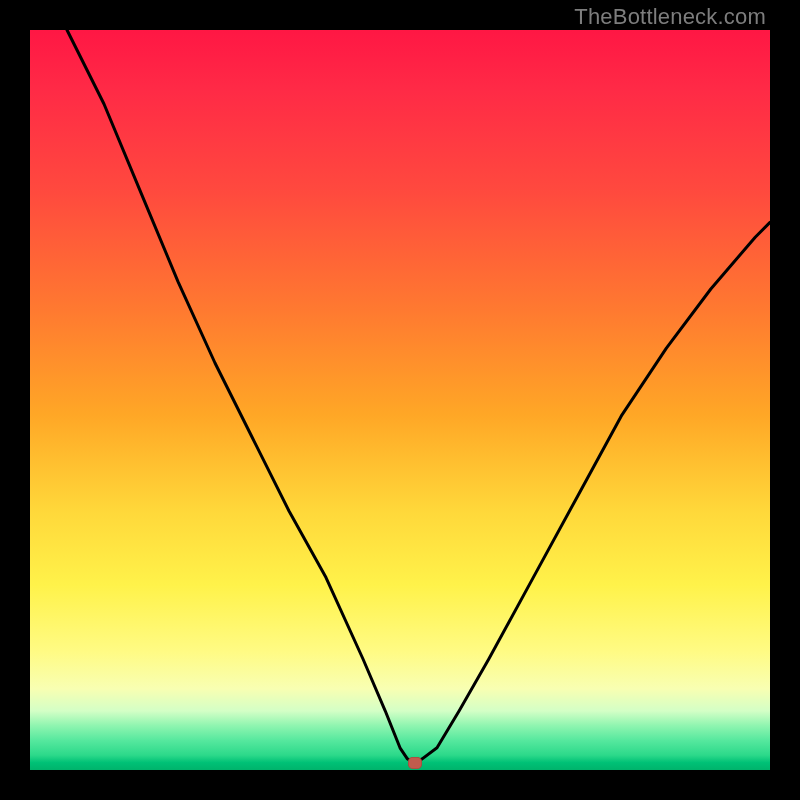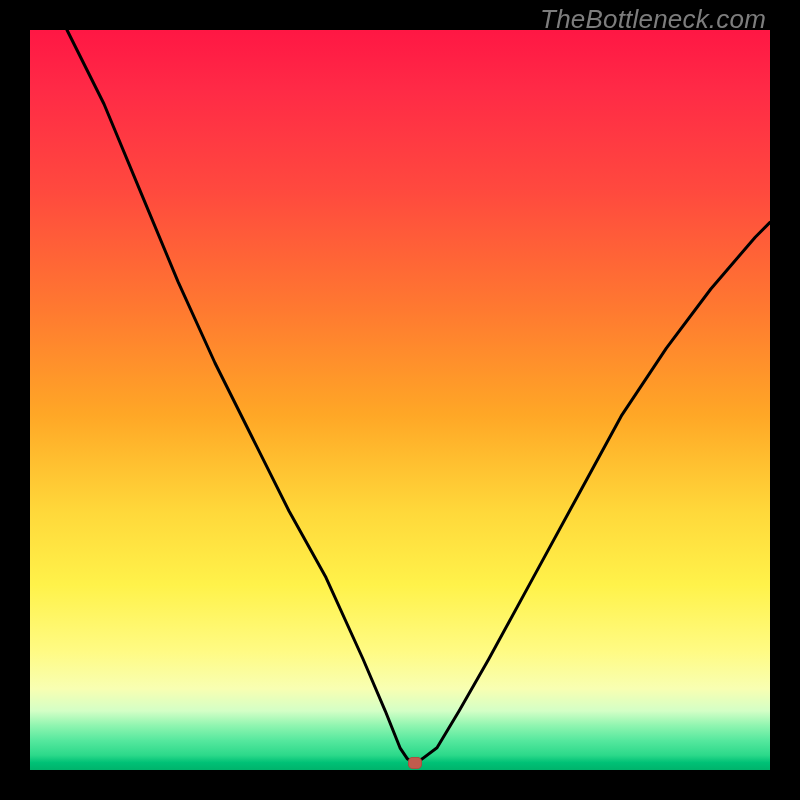--- a/index.html
+++ b/index.html
@@ -41,24 +41,23 @@
       #2cd98a 98%,
       #00c176 99%,
       #00b36b 100%
     );
   }
   .watermark {
     position: absolute;
     top: 4px;
     right: 34px;
     color: #7d7d7d;
-    font-size: 26px;
+    font-size: 22px;
     letter-spacing: 0.2px;
     user-select: none;
-    font-style: italic;
   }
   svg.curve {
     position: absolute;
     left: 0;
     top: 0;
     width: 740px;
     height: 740px;
     overflow: visible;
   }
   .optimum-dot {

